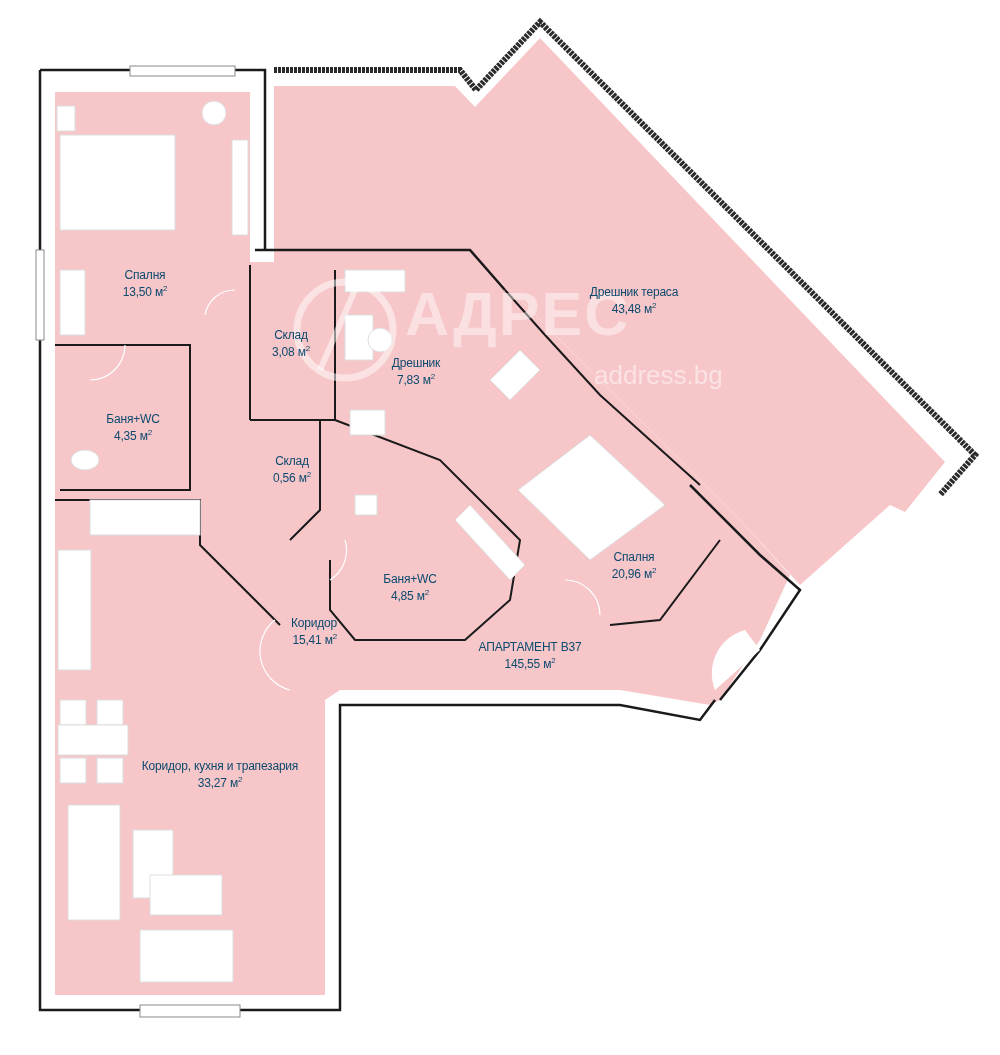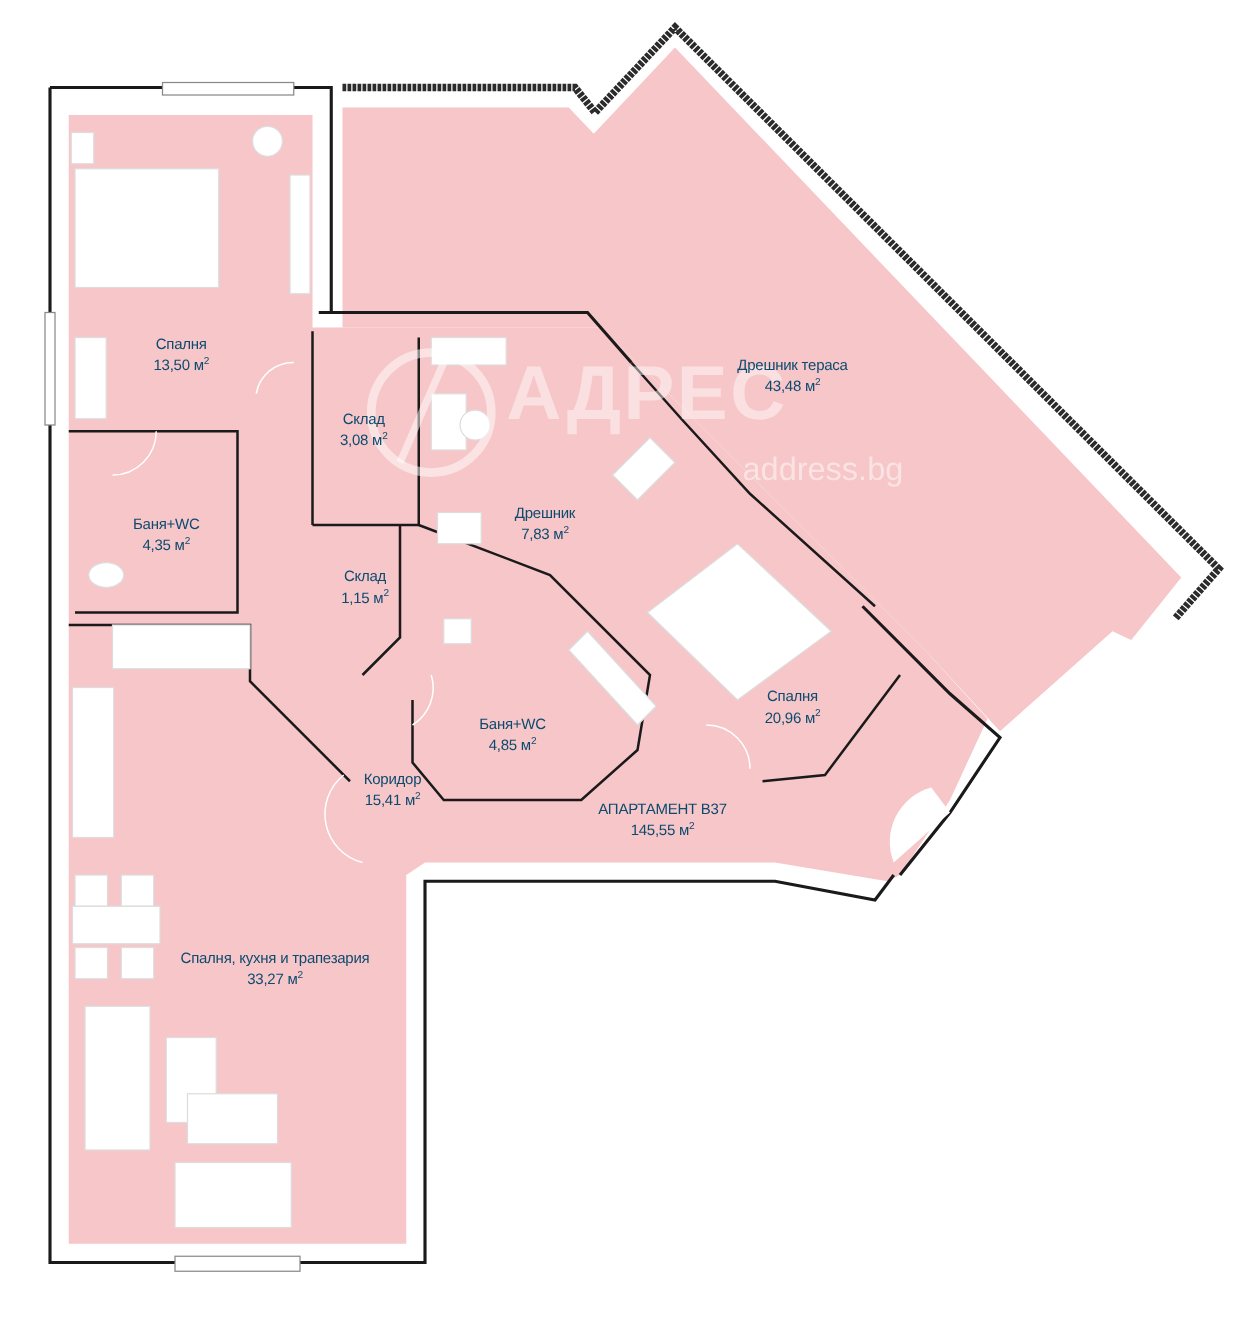--- a/index.html
+++ b/index.html
@@ -97,42 +97,42 @@
 <div class="room-label" style="left:133px;top:428px;">
   <div>Баня+WC</div>
   <div class="area"><span>4,35 м</span><sup>2</sup></div>
 </div>
 <div class="room-label" style="left:291px;top:344px;">
   <div>Склад</div>
   <div class="area"><span>3,08 м</span><sup>2</sup></div>
 </div>
 <div class="room-label" style="left:292px;top:470px;">
   <div>Склад</div>
-  <div class="area"><span>1,15 м</span><sup>2</sup></div>
+  <div class="area"><span>0,56 м</span><sup>2</sup></div>
 </div>
-<div class="room-label" style="left:436px;top:372px;margin-top:47px;">
+<div class="room-label" style="left:416px;top:372px;">
   <div>Дрешник</div>
   <div class="area"><span>7,83 м</span><sup>2</sup></div>
 </div>
 <div class="room-label" style="left:634px;top:301px;">
   <div>Дрешник тераса</div>
   <div class="area"><span>43,48 м</span><sup>2</sup></div>
 </div>
 <div class="room-label" style="left:410px;top:588px;">
   <div>Баня+WC</div>
   <div class="area"><span>4,85 м</span><sup>2</sup></div>
 </div>
 <div class="room-label" style="left:634px;top:566px;">
   <div>Спалня</div>
   <div class="area"><span>20,96 м</span><sup>2</sup></div>
 </div>
-<div class="room-label" style="left:314px;top:632px;">
+<div class="room-label" style="left:314px;top:632px;text-align:right;">
   <div>Коридор</div>
   <div class="area"><span>15,41 м</span><sup>2</sup></div>
 </div>
 <div class="room-label" style="left:530px;top:656px;">
   <div>АПАРТАМЕНТ В37</div>
   <div class="area"><span>145,55 м</span><sup>2</sup></div>
 </div>
 <div class="room-label" style="left:220px;top:775px;">
-  <div>Спалня, кухня и трапезария</div>
+  <div>Коридор, кухня и трапезария</div>
   <div class="area"><span>33,27 м</span><sup>2</sup></div>
 </div>
 
 </body></html>

